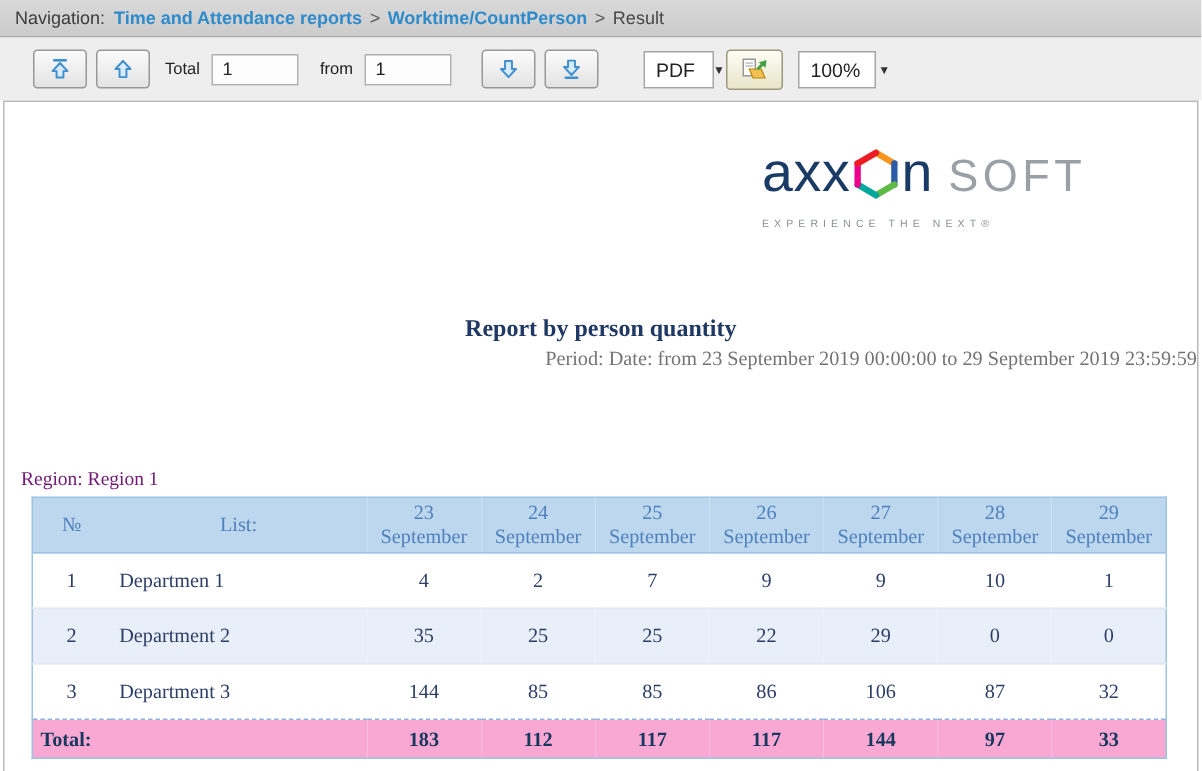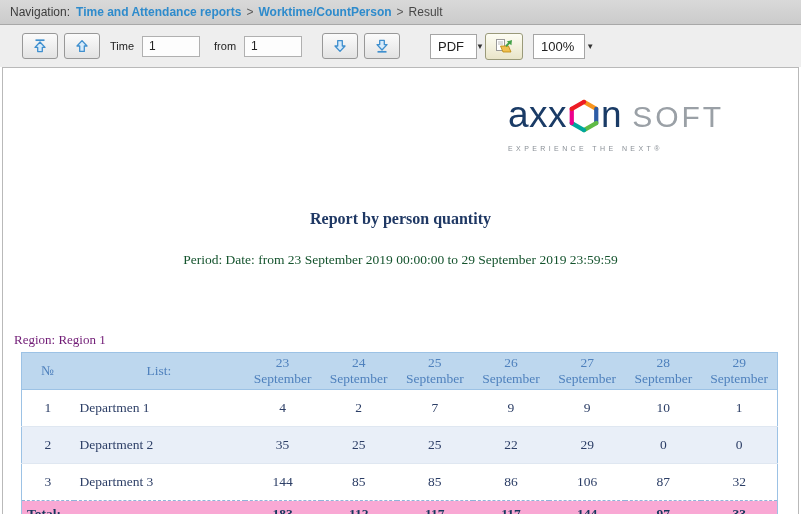--- a/index.html
+++ b/index.html
@@ -106,25 +106,25 @@
 
   
   .rpt-title {
     margin-top: 58px;
     text-align: center;
     font-family: "Liberation Serif", serif;
     font-size: 16px; font-weight: bold;
     color: #1f3864;
   }
   .rpt-period {
-    margin-top: 24px;
-    text-align: center;
+    margin-top: 2px;
+    text-align: right;
     font-family: "Liberation Serif", serif;
     font-size: 13.5px;
-    color: #14532d;
+    color: #737373;
   }
   .rpt-region {
     margin: 64px 0 0 11px;
     font-family: "Liberation Serif", serif;
     font-size: 13px;
     color: #701a75;
   }
 
   
   table.rpt {
@@ -188,21 +188,21 @@
       <line x1="3.5" y1="2.2" x2="12.5" y2="2.2" stroke="#3f8fce" stroke-width="1.7"></line>
       <path d="M8 4 L13 9.4 H10.3 V13.6 H5.7 V9.4 H3 Z" fill="#d8ebfa" stroke="#3f8fce" stroke-width="1.3" stroke-linejoin="round"></path>
     </svg>
   </div>
   <div class="tbtn">
     <svg width="16" height="16" viewBox="0 0 16 16">
       <path d="M8 2.6 L13 8 H10.3 V13.4 H5.7 V8 H3 Z" fill="#d8ebfa" stroke="#3f8fce" stroke-width="1.3" stroke-linejoin="round"></path>
     </svg>
   </div>
 
-  <span class="tlabel">Time</span>
+  <span class="tlabel">Total</span>
   <input class="tinput" type="text" value="1" style="">
   <span class="tlabel" style="margin-left:14px;">from</span>
   <input class="tinput" type="text" value="1" style="">
 
   <div class="tbtn grp-gap">
     <svg width="16" height="16" viewBox="0 0 16 16">
       <path d="M8 13.4 L13 8 H10.3 V2.6 H5.7 V8 H3 Z" fill="#d8ebfa" stroke="#3f8fce" stroke-width="1.3" stroke-linejoin="round"></path>
     </svg>
   </div>
   <div class="tbtn">

